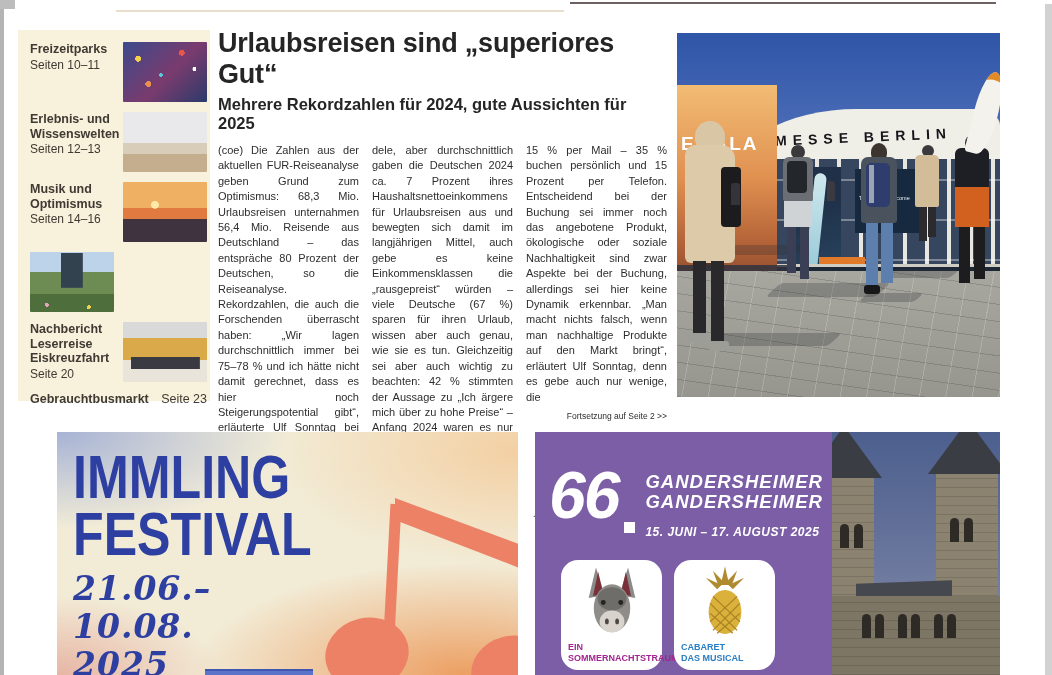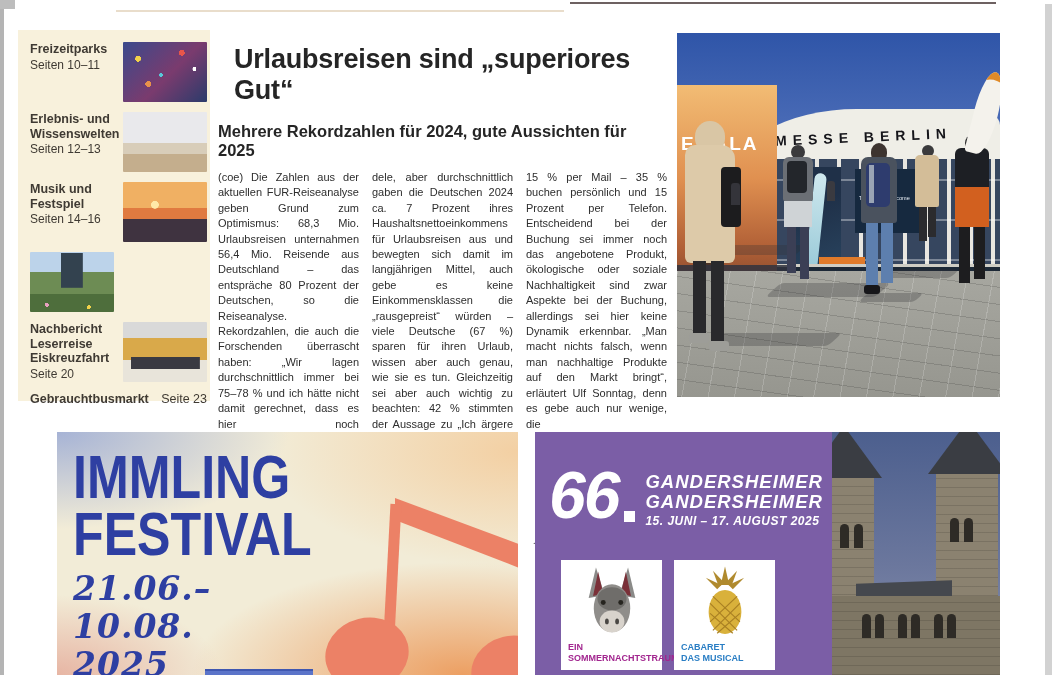--- a/index.html
+++ b/index.html
@@ -121,23 +121,23 @@
   .imm-note{position:absolute;left:210px;top:38px;}
 
   
   .ad-dom{left:535px;top:432px;width:465px;height:243px;display:flex;}
   .dom-left{width:297px;height:243px;background:#7b5ea6;position:relative;flex:none;}
   .dom-head{position:absolute;left:14px;top:34px;display:flex;font-style:italic;}
   .dom-num{color:#fff;font-size:66px;font-weight:700;line-height:58px;letter-spacing:-2px;}
   .dom-sq{width:11px;height:11px;background:#fff;align-self:flex-end;margin:0 10px 6px 6px;}
   .dom-names{color:#fff;padding-top:6px;}
   .dom-name{font-size:18.5px;font-weight:700;letter-spacing:1px;line-height:20px;}
-  .dom-dates{font-size:12px;font-weight:700;letter-spacing:.5px;margin-top:2px;}
+  .dom-dates{font-size:12px;font-weight:700;letter-spacing:.5px;margin-top:13px;}
   .dom-cards{position:absolute;left:26px;top:128px;display:flex;gap:12px;}
-  .card{width:101px;height:110px;background:#fff;position:relative;padding:6px 6px 0;box-sizing:border-box;}
+  .card{width:101px;height:110px;background:#fff;position:relative;padding:6px 6px 0;box-sizing:border-box;border-radius:17px;}
   .card svg{display:block;margin:0 auto;}
   .card-cap{position:absolute;left:7px;bottom:7px;font-weight:700;font-size:9px;line-height:10.5px;}
   .cap-magenta{color:#a2268f;} .cap-blue{color:#2a7ec4;}
   .dom-photo{width:168px;height:243px;position:relative;overflow:hidden;flex:none;
        background:linear-gradient(180deg,#4c5f8e 0%,#6b779d 55%,#8b93ae 100%);}
   .stone{background:repeating-linear-gradient(0deg,rgba(0,0,0,.12) 0 1px,rgba(0,0,0,0) 1px 9px),#8b8270;}
   .roof{clip-path:polygon(50% 0,100% 100%,0 100%);background:#3a3d43;}
   .win{position:absolute;width:9px;height:24px;background:#2e2b26;border-radius:5px 5px 0 0;}
 </style>
 </head>
@@ -161,21 +161,21 @@
     </div>
     <div class="toc-item">
       <div class="toc-txt">
         <div class="toc-title">Erlebnis- und Wissenswelten</div>
         <div class="toc-pages">Seiten 12–13</div>
       </div>
       <div class="thumb thumb2"></div>
     </div>
     <div class="toc-item">
       <div class="toc-txt">
-        <div class="toc-title">Musik und Festspiel</div>
+        <div class="toc-title">Musik und Optimismus</div>
         <div class="toc-pages">Seiten 14–16</div>
       </div>
       <div class="thumb thumb3"></div>
     </div>
     <div class="toc-item">
       <div class="thumb thumb4"></div>
     </div>
     <div class="toc-item">
       <div class="toc-txt">
         <div class="toc-title">Nachbericht Leserreise Eiskreuzfahrt</div>
@@ -183,21 +183,21 @@
       </div>
       <div class="thumb thumb5"></div>
     </div>
     <div class="toc-footer">
       <span class="t">Gebrauchtbusmarkt</span>
       <span class="p">Seite 23</span>
     </div>
   </aside>
 
   <section class="abs article">
-    <h1 class="headline" style="margin:16px">Urlaubsreisen sind „superiores Gut“</h1>
+    <h1 class="headline" style="margin:0">Urlaubsreisen sind „superiores Gut“</h1>
     <div class="subheadline">Mehrere Rekordzahlen für 2024, gute Aussichten für 2025</div>
     <div class="cols">
       <div class="col">(coe) Die Zahlen aus der aktuellen FUR-Reiseanalyse geben Grund zum Optimismus: 68,3 Mio. Urlaubsreisen unternahmen 56,4 Mio. Reisende aus Deutschland – das entspräche 80 Prozent der Deutschen, so die Reiseanalyse. Rekordzahlen, die auch die Forschenden überrascht haben: „Wir lagen durchschnittlich immer bei 75–78 % und ich hätte nicht damit gerechnet, dass es hier noch Steigerungspotential gibt“, erläuterte Ulf Sonntag bei der Präsentation der ersten Ergebnisse der Reiseanalyse. 90,1 Mrd. € gaben die Deutschen 2024 für Urlaubsreisen aus – und damit 3,8 Mrd. € mehr als 2024. Man habe sich hier auch genauer angeschaut, ob es sich um einen reinen Inflationseffekt han-</div>
       <div class="col">
         <span>dele, aber durchschnittlich gaben die Deutschen 2024 ca. 7 Prozent ihres Haushaltsnettoeinkommens für Urlaubsreisen aus und bewegten sich damit im langjährigen Mittel, auch gebe es keine Einkommensklassen die „rausgepreist“ würden – viele Deutsche (67 %) sparen für ihren Urlaub, wissen aber auch genau, wie sie es tun. Gleichzeitig sei aber auch wichtig zu beachten: 42 % stimmten der Aussage zu „Ich ärgere mich über zu hohe Preise“ – Anfang 2024 waren es nur 32 Prozent.</span>
         <div class="crosshead pre">Verändertes Buchungs-
 verhalten</div>
         <span>Auch deutlich verändert hat sich das Buchungsverhalten: Mittlerweile buchen 54 % online und</span>
       </div>
       <div class="col">

